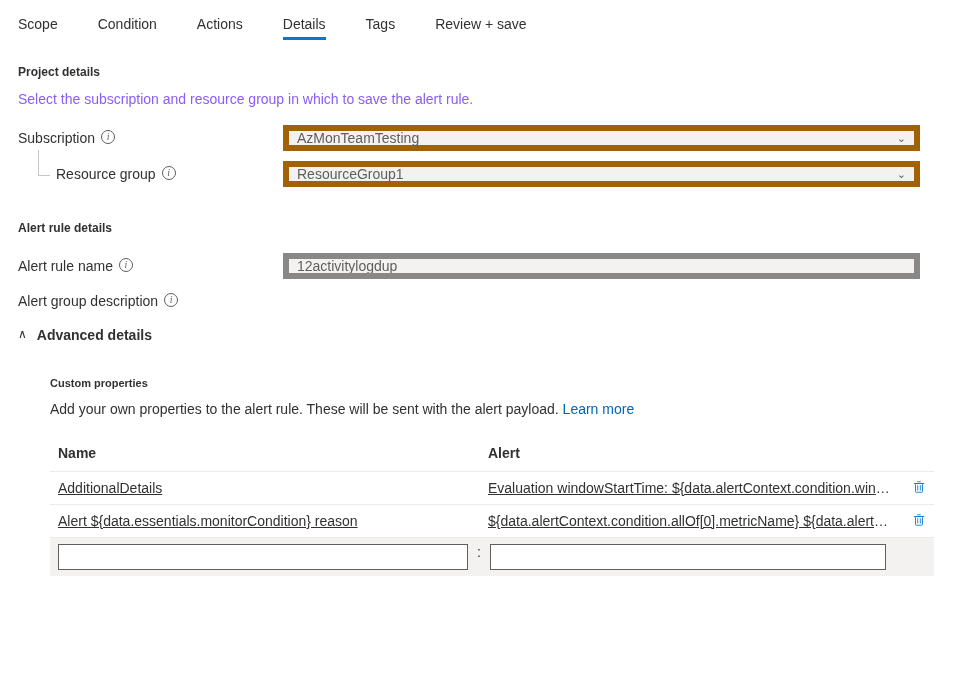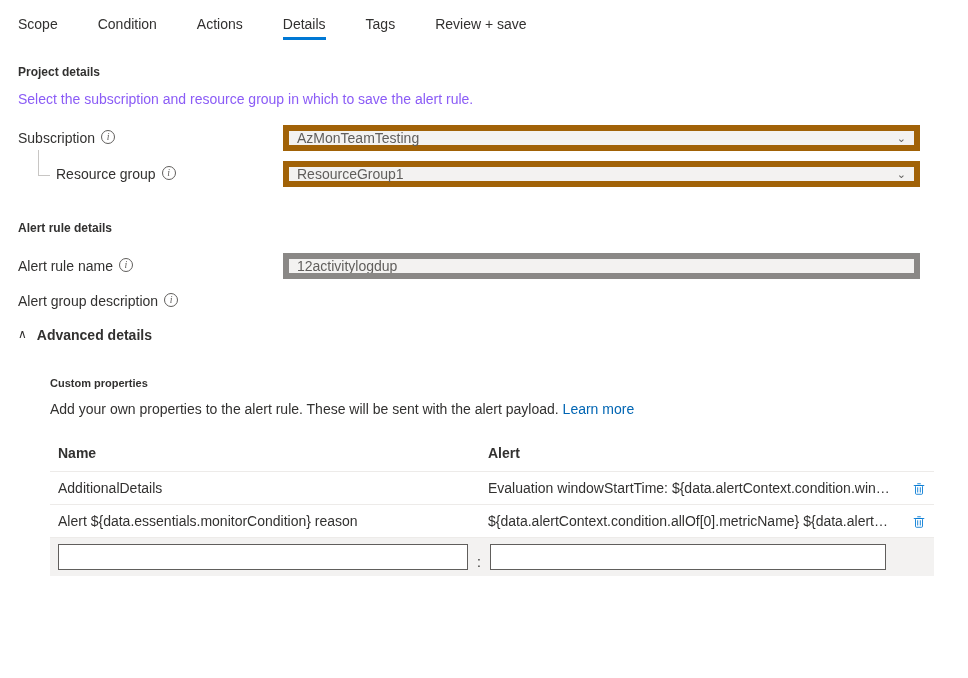--- a/index.html
+++ b/index.html
@@ -70,24 +70,24 @@
   .adv-toggle { display: flex; align-items: center; gap: 10px; cursor: pointer; margin-top: 18px; }
   .adv-toggle .chev { font-size: 12px; color: #323130; transform: translateY(-1px); }
   .adv-toggle .txt { font-weight: 600; }
 
   .sub-section { padding-left: 32px; margin-top: 34px; }
   .learn-more { color: #0065b3; text-decoration: none; cursor: pointer; }
 
   
   .cp-table { margin-top: 20px; width: 884px; }
   .cp-header, .cp-row, .cp-edit-row {
-    display: flex; align-items: flex-end;
+    display: flex; align-items: flex-start;
   }
   .cp-header { border-bottom: 1px solid #edebe9; padding: 8px 0 10px 8px; font-weight: 600; }
-  .cp-row { border-bottom: 1px solid #edebe9; padding: 8px 0 8px 8px; }
+  .cp-row { border-bottom: 1px solid #edebe9; padding: 8px 0 8px 8px; text-decoration: underline; }
   .cp-row:nth-child(even){background:#fff;}
   .col-name { flex: 0 0 430px; padding-right: 12px; white-space: nowrap; overflow: hidden; text-overflow: ellipsis; }
   .col-value { flex: 1 1 auto; padding-right: 8px; white-space: nowrap; overflow: hidden; text-overflow: ellipsis; }
   .col-action { flex: 0 0 30px; display:flex; justify-content:center;}
 
   .trash-icon { width:14px; height:14px; cursor:pointer; }
   .trash-icon svg { width:14px; height:14px; stroke:#0078d4; fill:none; stroke-width:1; }
 
   .cp-edit-row { background: #f3f2f1; padding: 6px 0 6px 8px; }
   .cp-edit-row input {

